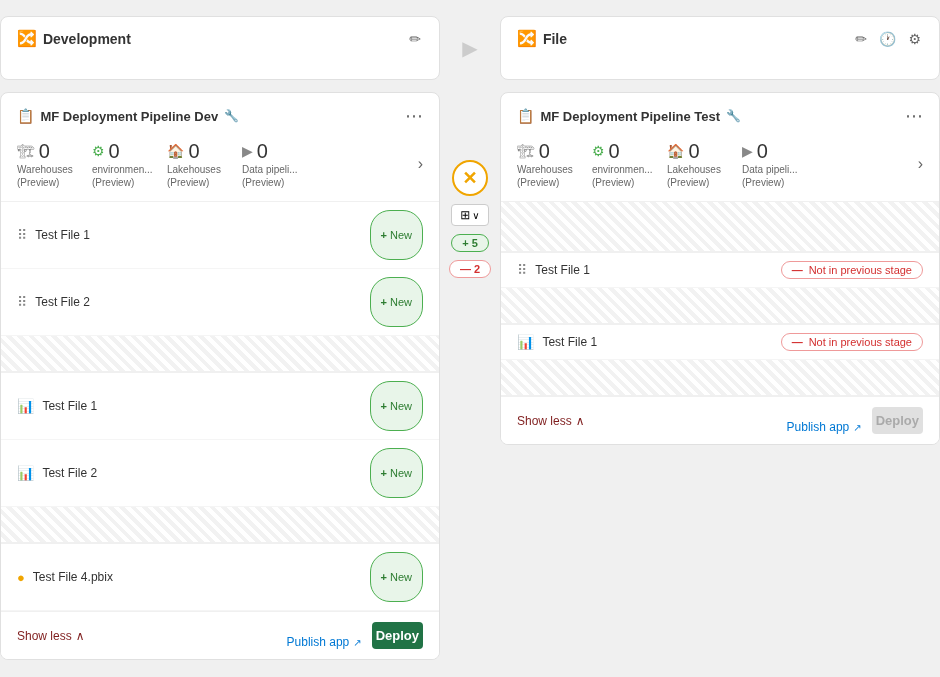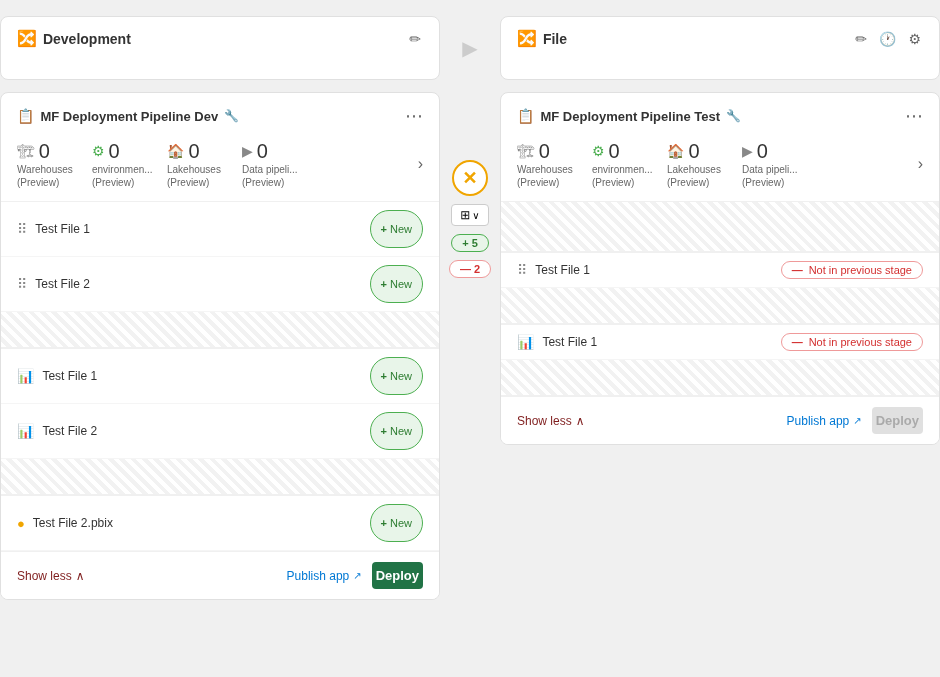--- a/index.html
+++ b/index.html
@@ -147,21 +147,21 @@
 
     .file-icon.report { color: #f0a500; }
     .file-icon.pbix { color: #f0a500; }
     .file-icon.table { color: #888; }
 
     .badge-new {
       background: #e8f5e9;
       color: #2e7d32;
       border: 1.5px solid #4caf50;
       border-radius: 20px;
-      padding: 12px 10px;
+      padding: 18px 10px;
       font-size: 11px;
       font-weight: 500;
       display: flex;
       align-items: center;
       gap: 3px;
     }
 
     .badge-new::before {
       content: '+';
       font-weight: 700;
@@ -215,21 +215,21 @@
       gap: 4px;
       color: #7f1d1d;
       cursor: pointer;
       font-size: 12px;
       background: none;
       border: none;
     }
 
     .footer-right {
       display: flex;
-      align-items: center;
+      align-items: flex-end;
       gap: 10px;
     }
 
     .publish-btn {
       display: flex;
       align-items: center;
       gap: 4px;
       color: #0078d4;
       cursor: pointer;
       font-size: 12px;
@@ -442,21 +442,21 @@
           </div>
           <span class="badge-new">New</span>
         </div>
         <div class="hatched-row"></div>
       </div>
 
       <div class="items-section">
         <div class="file-item">
           <div class="file-item-left">
             <span class="file-icon pbix" style="color:#f0a500; font-size:13px;">●</span>
-            <span>Test File 2.pbix</span>
+            <span>Test File 4.pbix</span>
           </div>
           <span class="badge-new">New</span>
         </div>
       </div>
 
       <div class="card-footer">
         <button class="show-less-btn">
           <span>Show less</span>
           <span>∧</span>
         </button>

